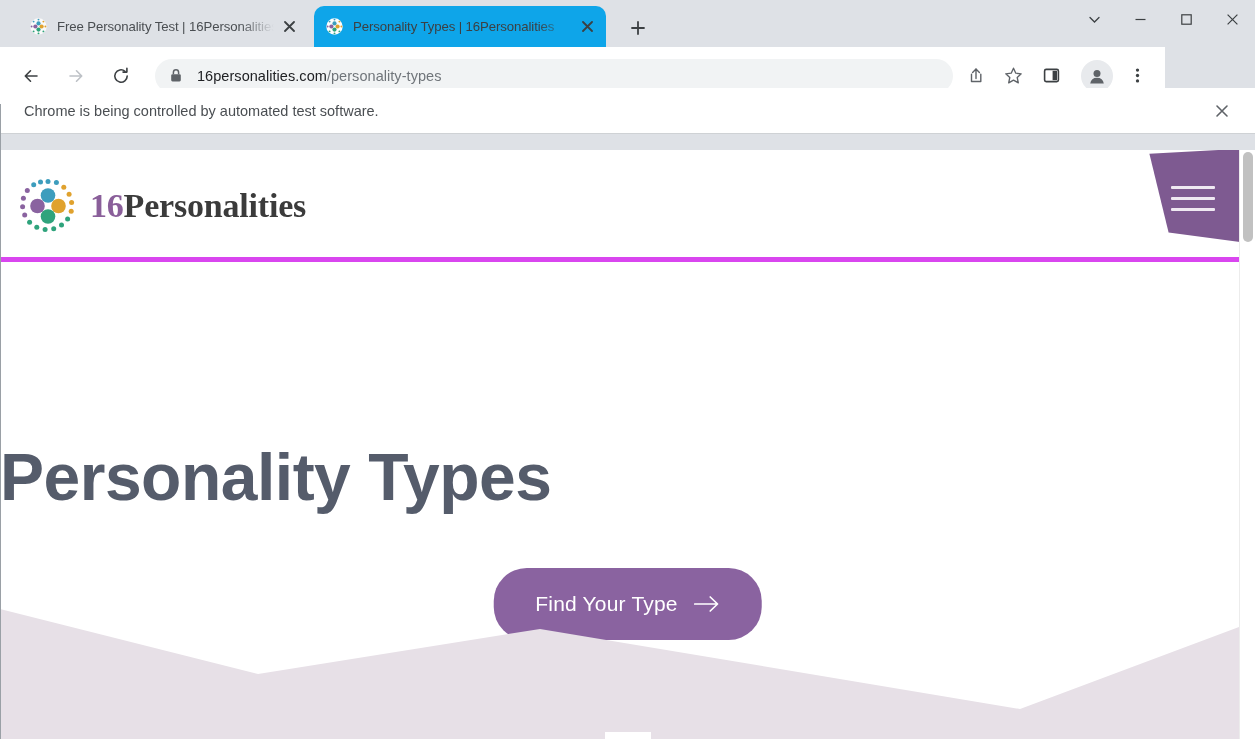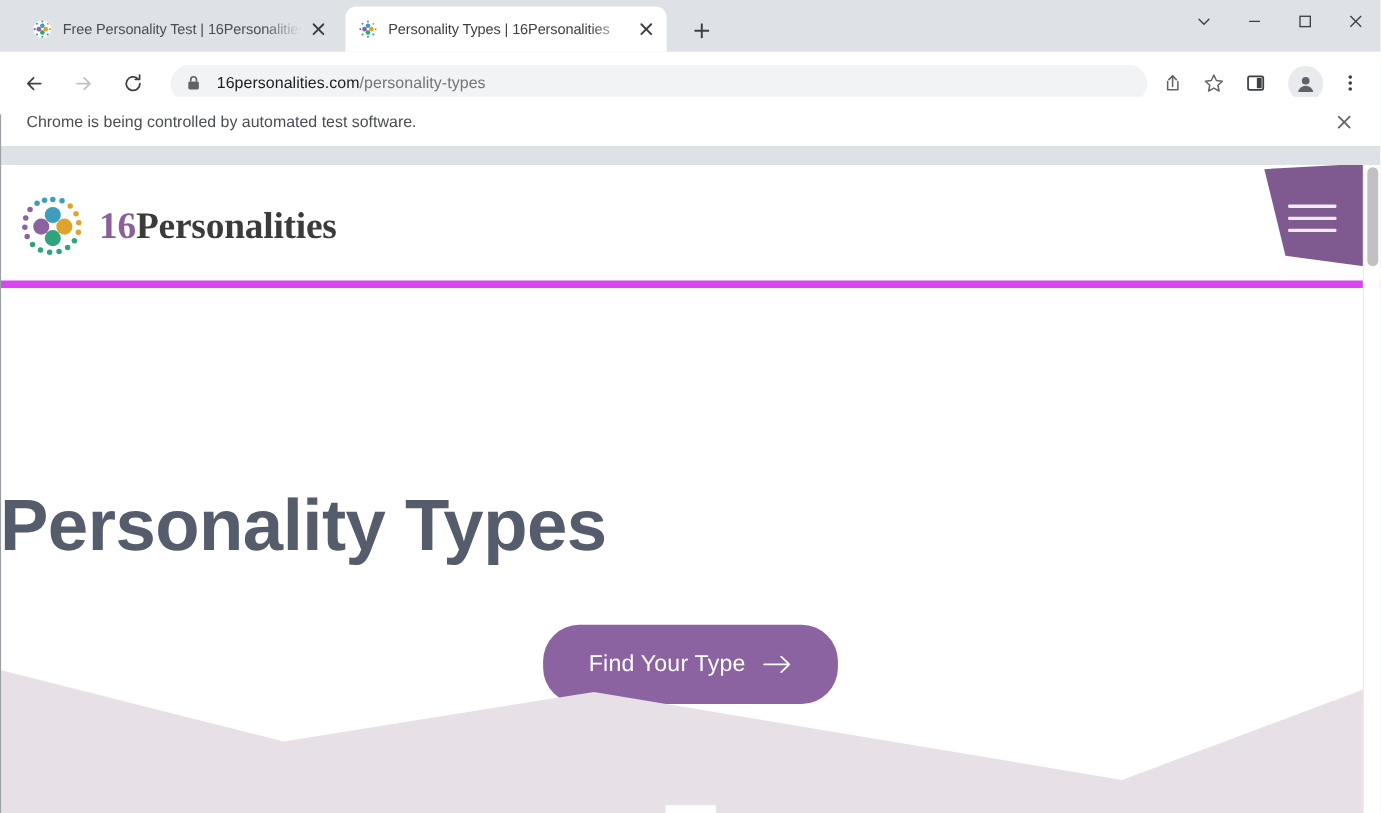--- a/index.html
+++ b/index.html
@@ -19,21 +19,21 @@
   }
   .tab {
     position: absolute; top: 6px; height: 41px;
     display: flex; align-items: center;
     padding: 0 8px 0 12px;
     border-radius: 10px 10px 0 0;
   }
   .tab.inactive { left: 18px; width: 290px; background: transparent; }
   .tab.active {
     left: 314px; width: 292px;
-    background: #ffffff;
+    background: #0ea5e9;
   }
   .tab-favicon {
     width: 17px; height: 17px; flex: 0 0 17px;
     margin-right: 10px;
     position: relative;
   }
   .tab-favicon svg { display: block; }
   .tab-title {
     flex: 1 1 auto;
     font-size: 13.2px;
@@ -61,21 +61,21 @@
 
   .wincontrols { position: absolute; top: 0; right: 0; height: 47px; display: flex; }
   .wc {
     width: 46px; height: 39px;
     display: flex; align-items: center; justify-content: center;
   }
 
   
   .toolbar {
     position: absolute; top: 47px; left: 0;
-    width: 1255px; height: 57px;
+    width: 1165px; height: 57px;
     background: #ffffff;
     display: flex; align-items: center;
   }
   .nav-btn {
     width: 32px; height: 32px;
     margin-left: 0;
     display: flex; align-items: center; justify-content: center;
     border-radius: 50%;
     flex: 0 0 32px;
   }
@@ -134,21 +134,21 @@
   
   .page {
     position: absolute; top: 150px; left: 0;
     width: 1255px; height: 589px;
     background: #ffffff;
     overflow: hidden;
   }
   .site-header {
     position: relative;
     height: 112px;
-    border-bottom: 7px solid #d946ef;
+    border-bottom: 5px solid #d946ef;
     background: #ffffff;
     padding-left: 20px;
   }
   .logo-wrap {
     position: absolute; left: 18px; top: 26px;
     display: flex; align-items: center;
   }
   .logo-mark { width: 60px; height: 60px; flex: 0 0 60px; }
   .logo-text {
     margin-left: 12px;

